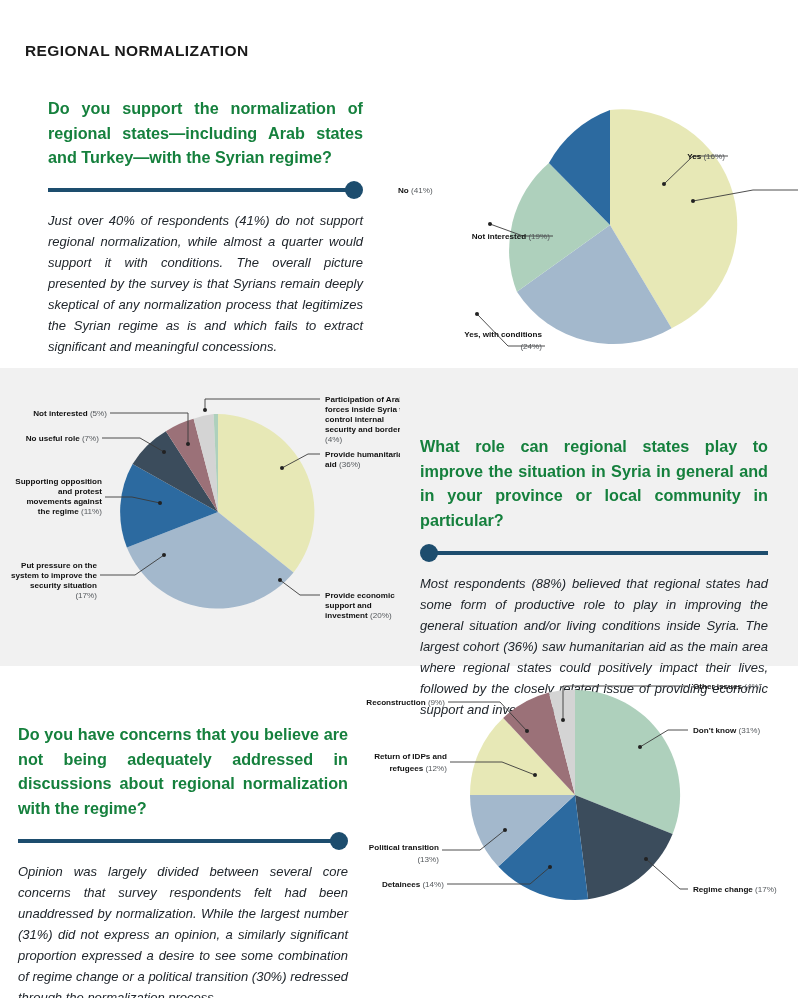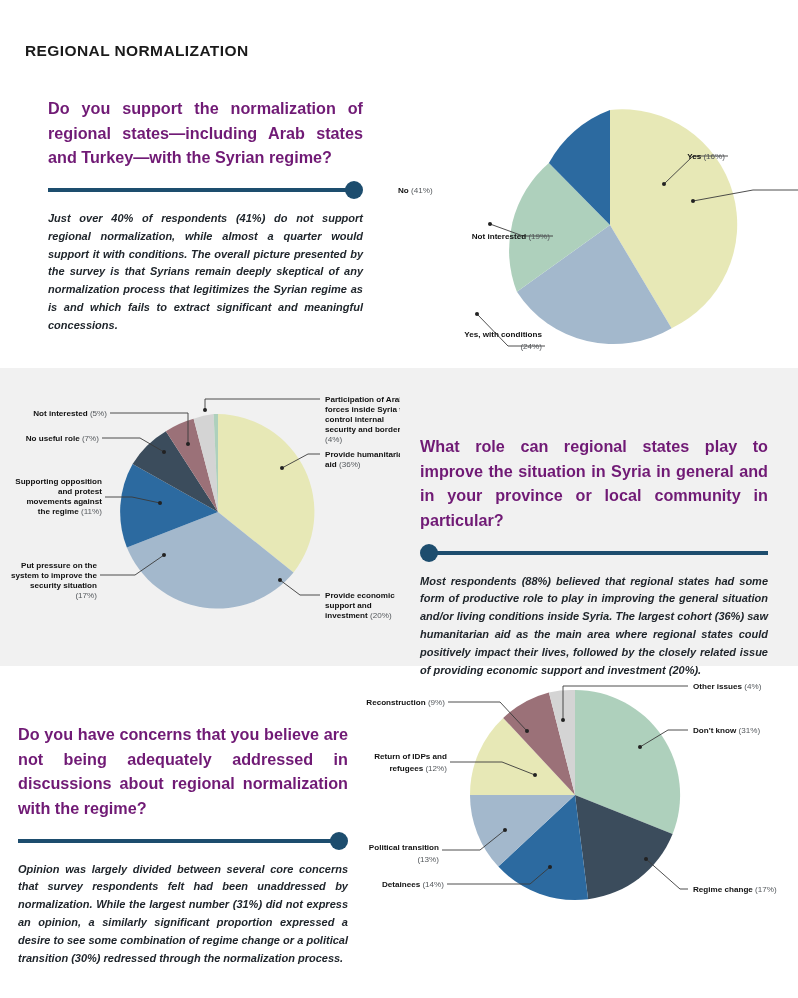--- a/index.html
+++ b/index.html
@@ -17,25 +17,25 @@
   }
 
   .page-title {
     position: absolute; left: 25px; top: 42px;
     font-size: 15.5px; font-weight: bold; letter-spacing: 0.4px;
     color: #1a1a1a;
   }
 
   .q-title {
     font-size: 16.2px; font-weight: bold; line-height: 1.52;
-    color: #701a75; text-align: justify; text-align-last: left;
+    color: #15803d; text-align: justify; text-align-last: left;
   }
   .q-body {
-    font-size: 11px; font-style: italic; line-height: 1.62;
-    color: #20262c; text-align: justify; text-align-last: left; font-weight: bold;
+    font-size: 13px; font-style: italic; line-height: 1.62;
+    color: #20262c; text-align: justify; text-align-last: left;
   }
 
   .rule-wrap { position: relative; height: 22px; margin: 9px 0 9px 0; }
   .rule-line {
     position: absolute; top: 9px; height: 4px; background: #1d4d6e;
   }
   .rule-dot {
     position: absolute; top: 2px; width: 18px; height: 18px;
     border-radius: 50%; background: #1d4d6e;
   }

